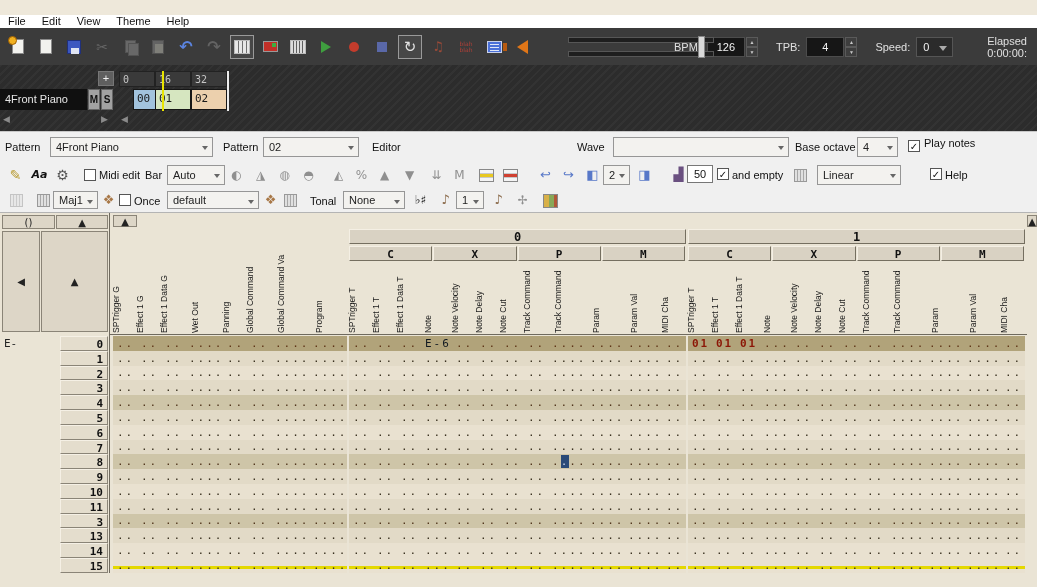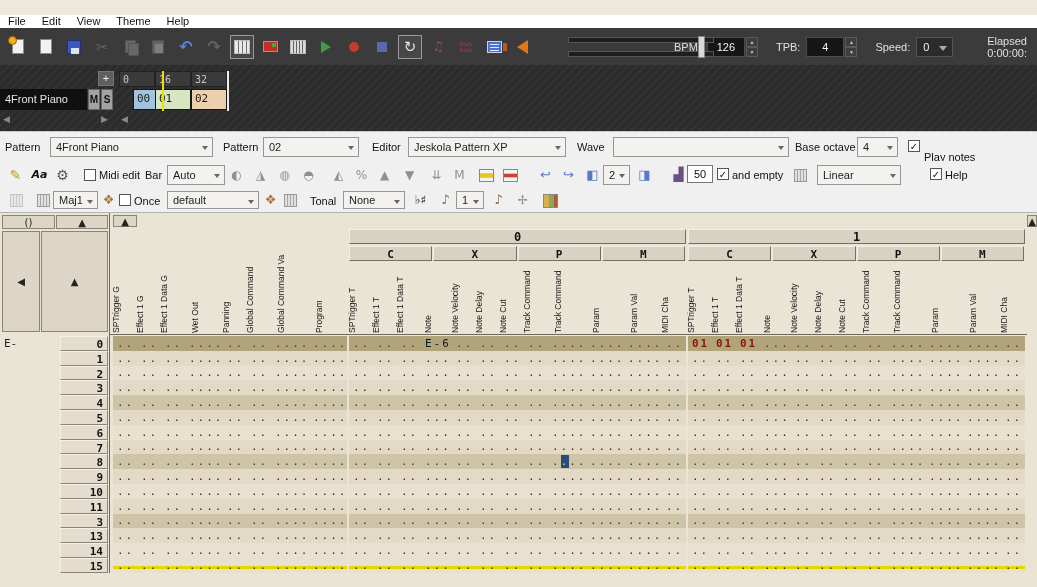--- a/index.html
+++ b/index.html
@@ -256,36 +256,32 @@
     <span class="cmb" style="left:50px;top:5px;width:163px">
         <span>4Front Piano</span>
         <i></i>
       </span>
     <span class="flbl" style="left:223px;top:9px">Pattern</span>
     <span class="cmb" style="left:263px;top:5px;width:96px">
         <span>02</span>
         <i></i>
       </span>
     <span class="flbl" style="left:372px;top:9px">Editor</span>
-    <span class="cmb" style="left:408px;top:5px;width:158px">
-        <span>Jeskola Pattern XP</span>
-        <i></i>
-      </span>
     <span class="flbl" style="left:577px;top:9px">Wave</span>
     <span class="cmb" style="left:613px;top:5px;width:176px">
         <span></span>
         <i></i>
       </span>
     <span class="flbl" style="left:795px;top:9px">Base octave</span>
     <span class="cmb" style="left:857px;top:5px;width:41px">
         <span>4</span>
         <i></i>
       </span>
     <span class="cb ck" style="left:908px;top:8px">✓</span>
-    <span class="flbl" style="left:924px;top:19px">Play notes</span>
+    <span class="flbl" style="left:924px;top:5px">Play notes</span>
   </div>
 
   <div id="ctl2" class="abs ctl">
     <span class="sicn brush" style="left:7px;top:5px">✎</span>
     <span class="sicn aa" style="left:31px;top:5px">Aa</span>
     <span class="sicn gear" style="left:54px;top:5px">⚙</span>
     <span class="cb" style="left:84px;top:8px"></span>
     <span class="flbl" style="left:99px;top:8px">Midi edit</span>
     <span class="flbl" style="left:145px;top:8px">Bar</span>
     <span class="cmb" style="left:167px;top:4px;width:58px">

